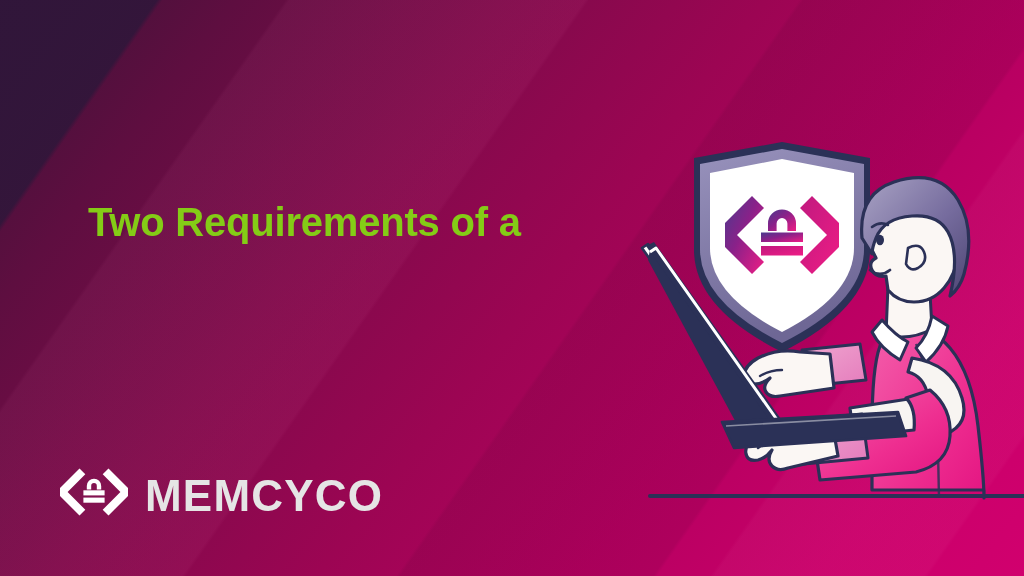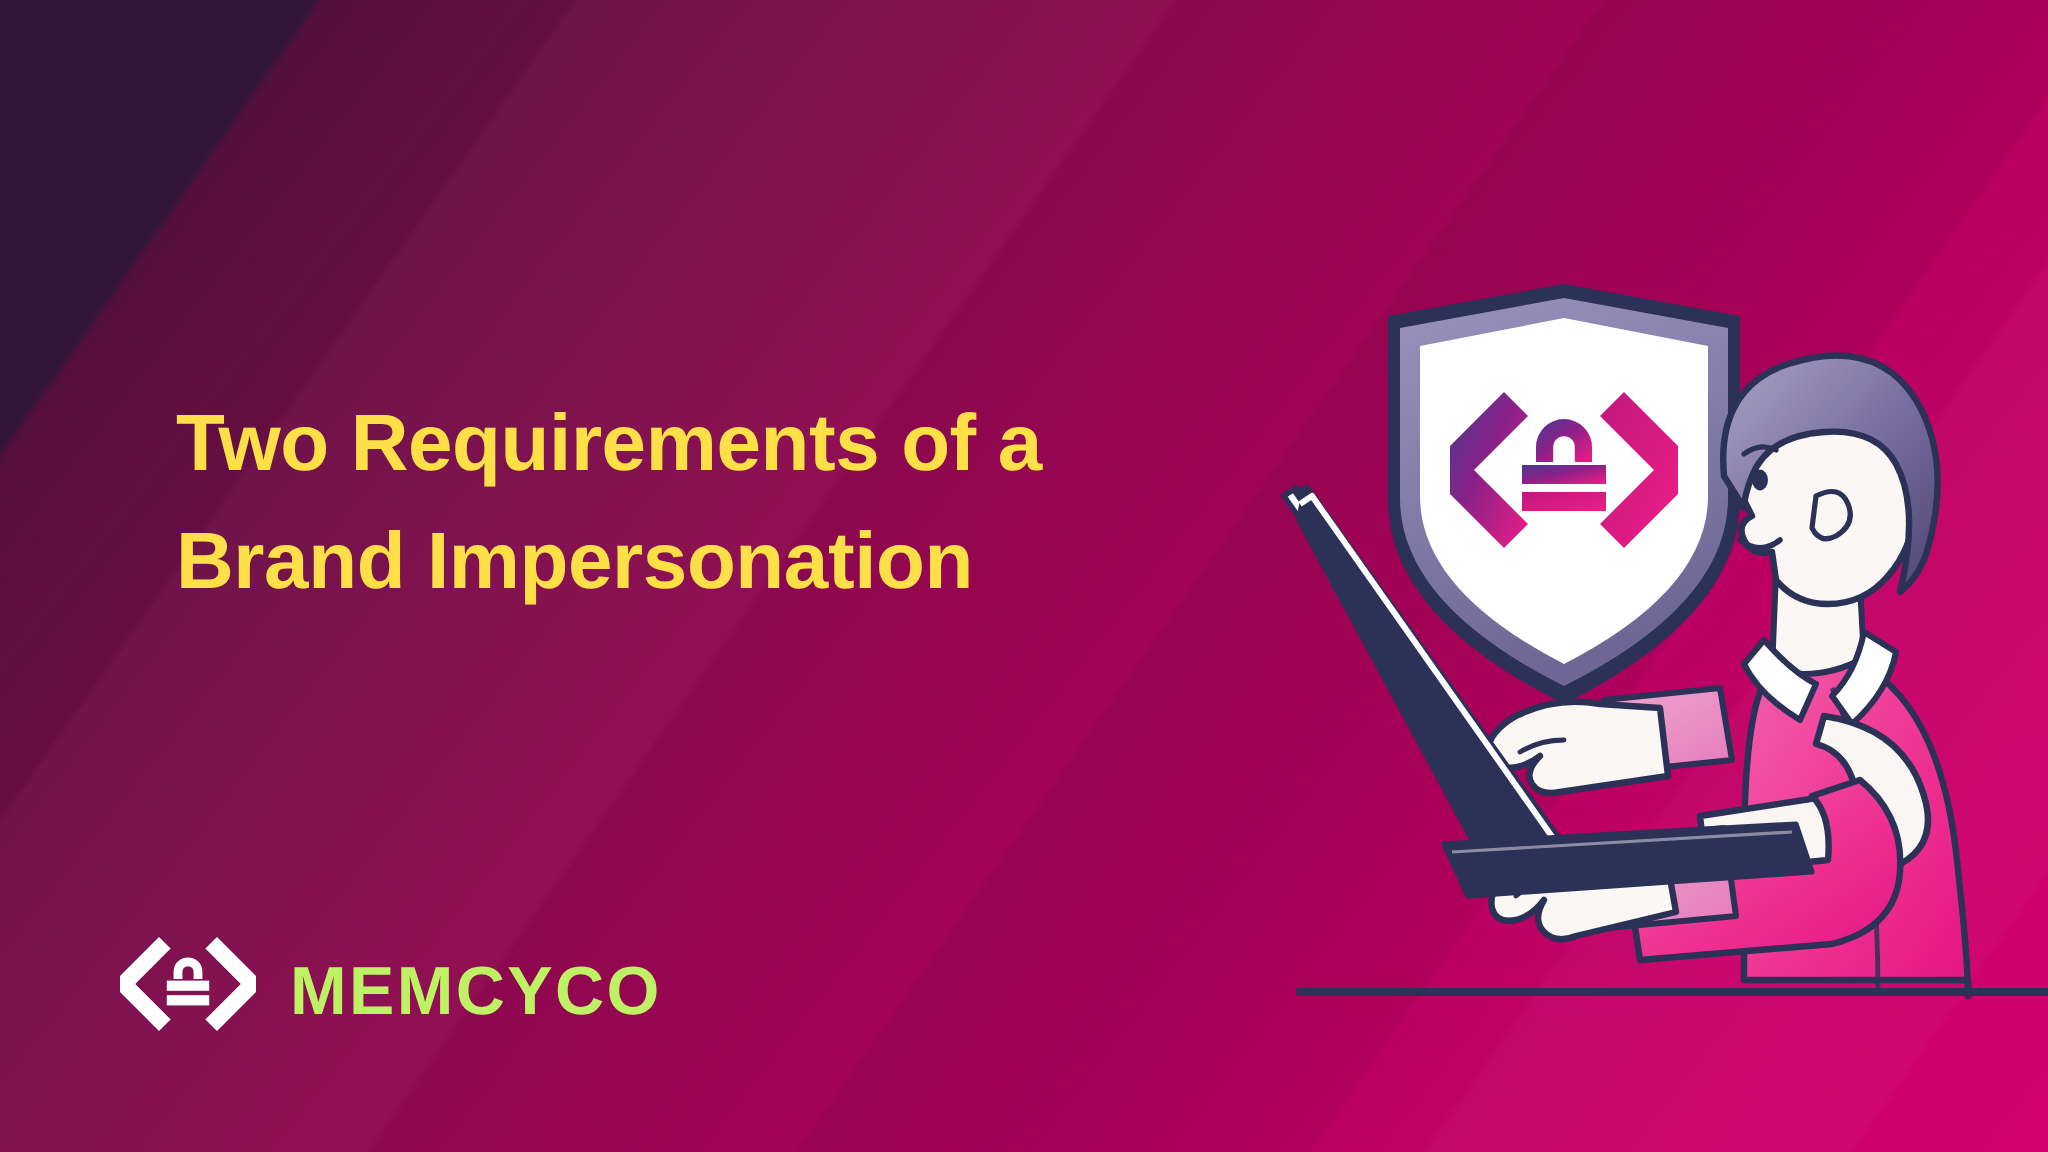--- a/index.html
+++ b/index.html
@@ -74,41 +74,41 @@
 
   
   .headline {
     position: absolute;
     left: 88px;
     top: 193px;
     width: 560px;
   }
   .headline-line {
     display: block;
-    color: #fde047;
+    color: #84cc16;
     font-size: 40px;
     font-weight: 700;
     line-height: 59px;
     letter-spacing: -0.2px;
     white-space: nowrap;
   }
 
   
   .logo {
     position: absolute;
     left: 60px;
     top: 466px;
     display: flex;
     align-items: center;
     gap: 17px;
   }
   .logo-mark { display: block; }
   .wordmark {
-    color: #bef264;
-    font-size: 34px;
+    color: #e5e5e5;
+    font-size: 44px;
     font-weight: 700;
     letter-spacing: 1.2px;
     line-height: 1;
   }
 
   
   .illustration {
     position: absolute;
     left: 630px;
     top: 130px;
@@ -123,21 +123,20 @@
 <div id="banner">
 
   <div class="bg-base"></div>
   <div class="bg-wedge-a"></div>
   <div class="bg-wedge-b"></div>
   <div class="bg-wedge-c"></div>
   <div class="bg-wedge-d"></div>
 
   <div class="headline">
     <span class="headline-line">Two Requirements of a</span>
-    <span class="headline-line">Brand Impersonation</span>
   </div>
 
   <div class="logo">
     <svg class="logo-mark" width="68" height="60" viewBox="0 0 68 60">
 
       <polygon fill="#ffffff" points="19.5,2.5 25.3,8.3 7.6,26 25.3,43.7 19.5,49.5 -2.2,27.8 -2.2,24.2"></polygon>
 
       <polygon fill="#ffffff" points="48.5,2.5 70.2,24.2 70.2,27.8 48.5,49.5 42.7,43.7 60.4,26 42.7,8.3"></polygon>
 
       <path d="M26.8 23.5 v-3.6 a7.2 7.2 0 0 1 14.4 0 v3.6 h-4.4 v-3.6 a2.8 2.8 0 0 0 -5.6 0 v3.6 z" fill="#ffffff"></path>

